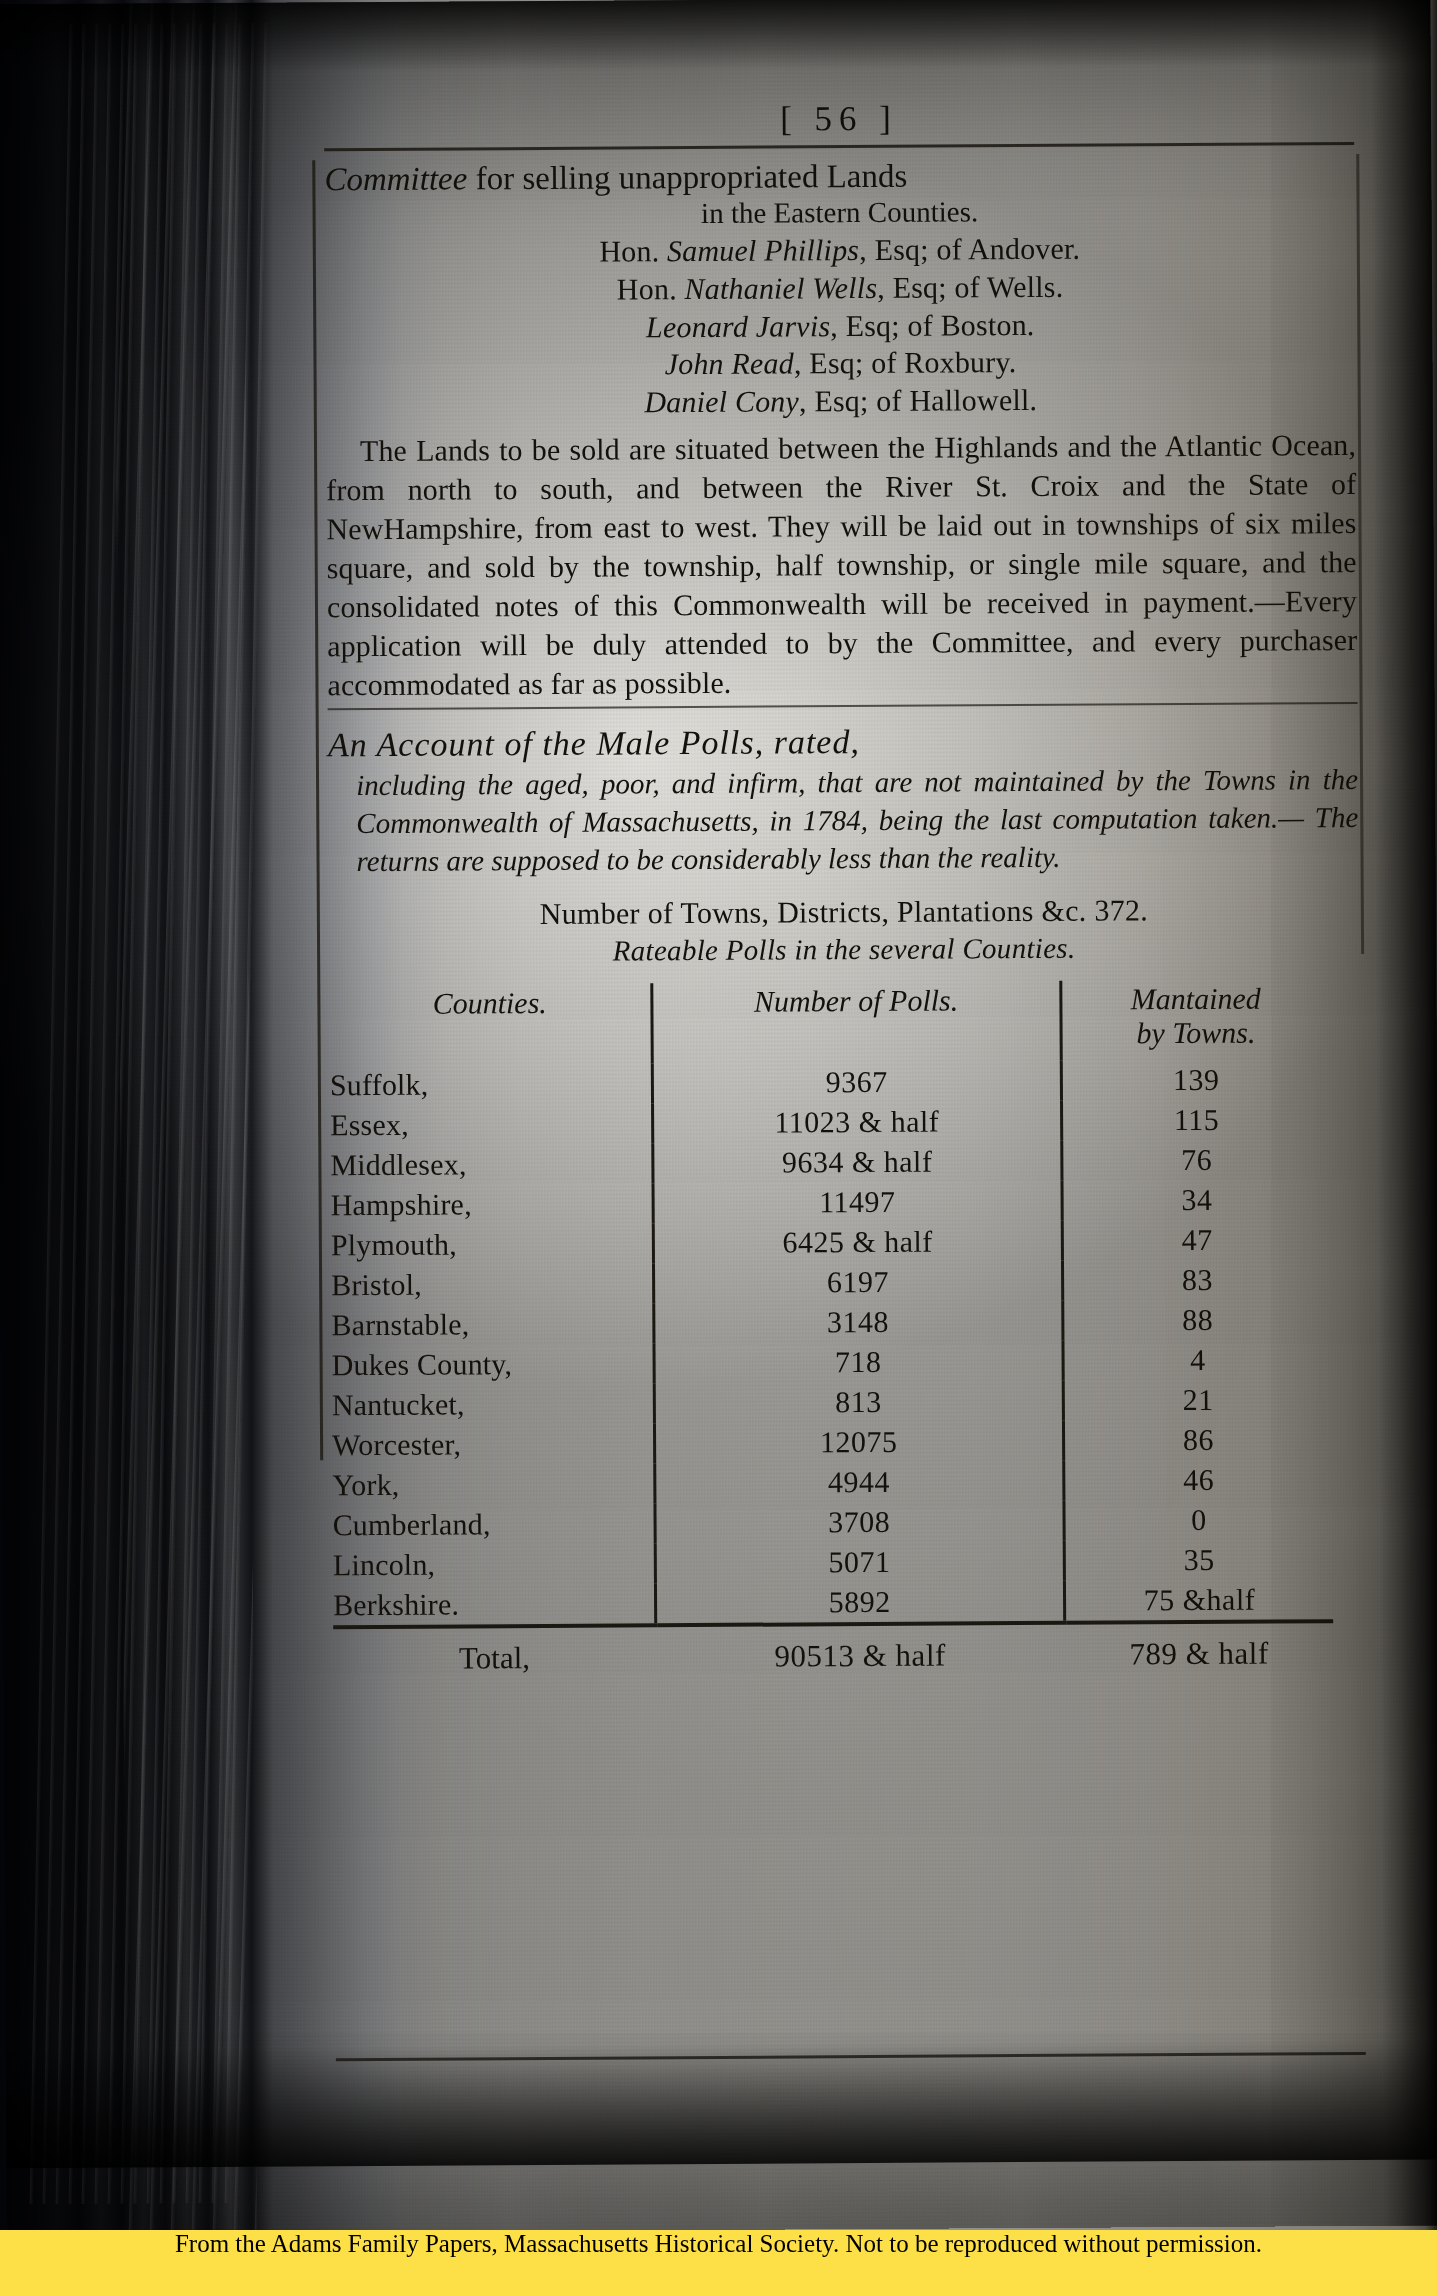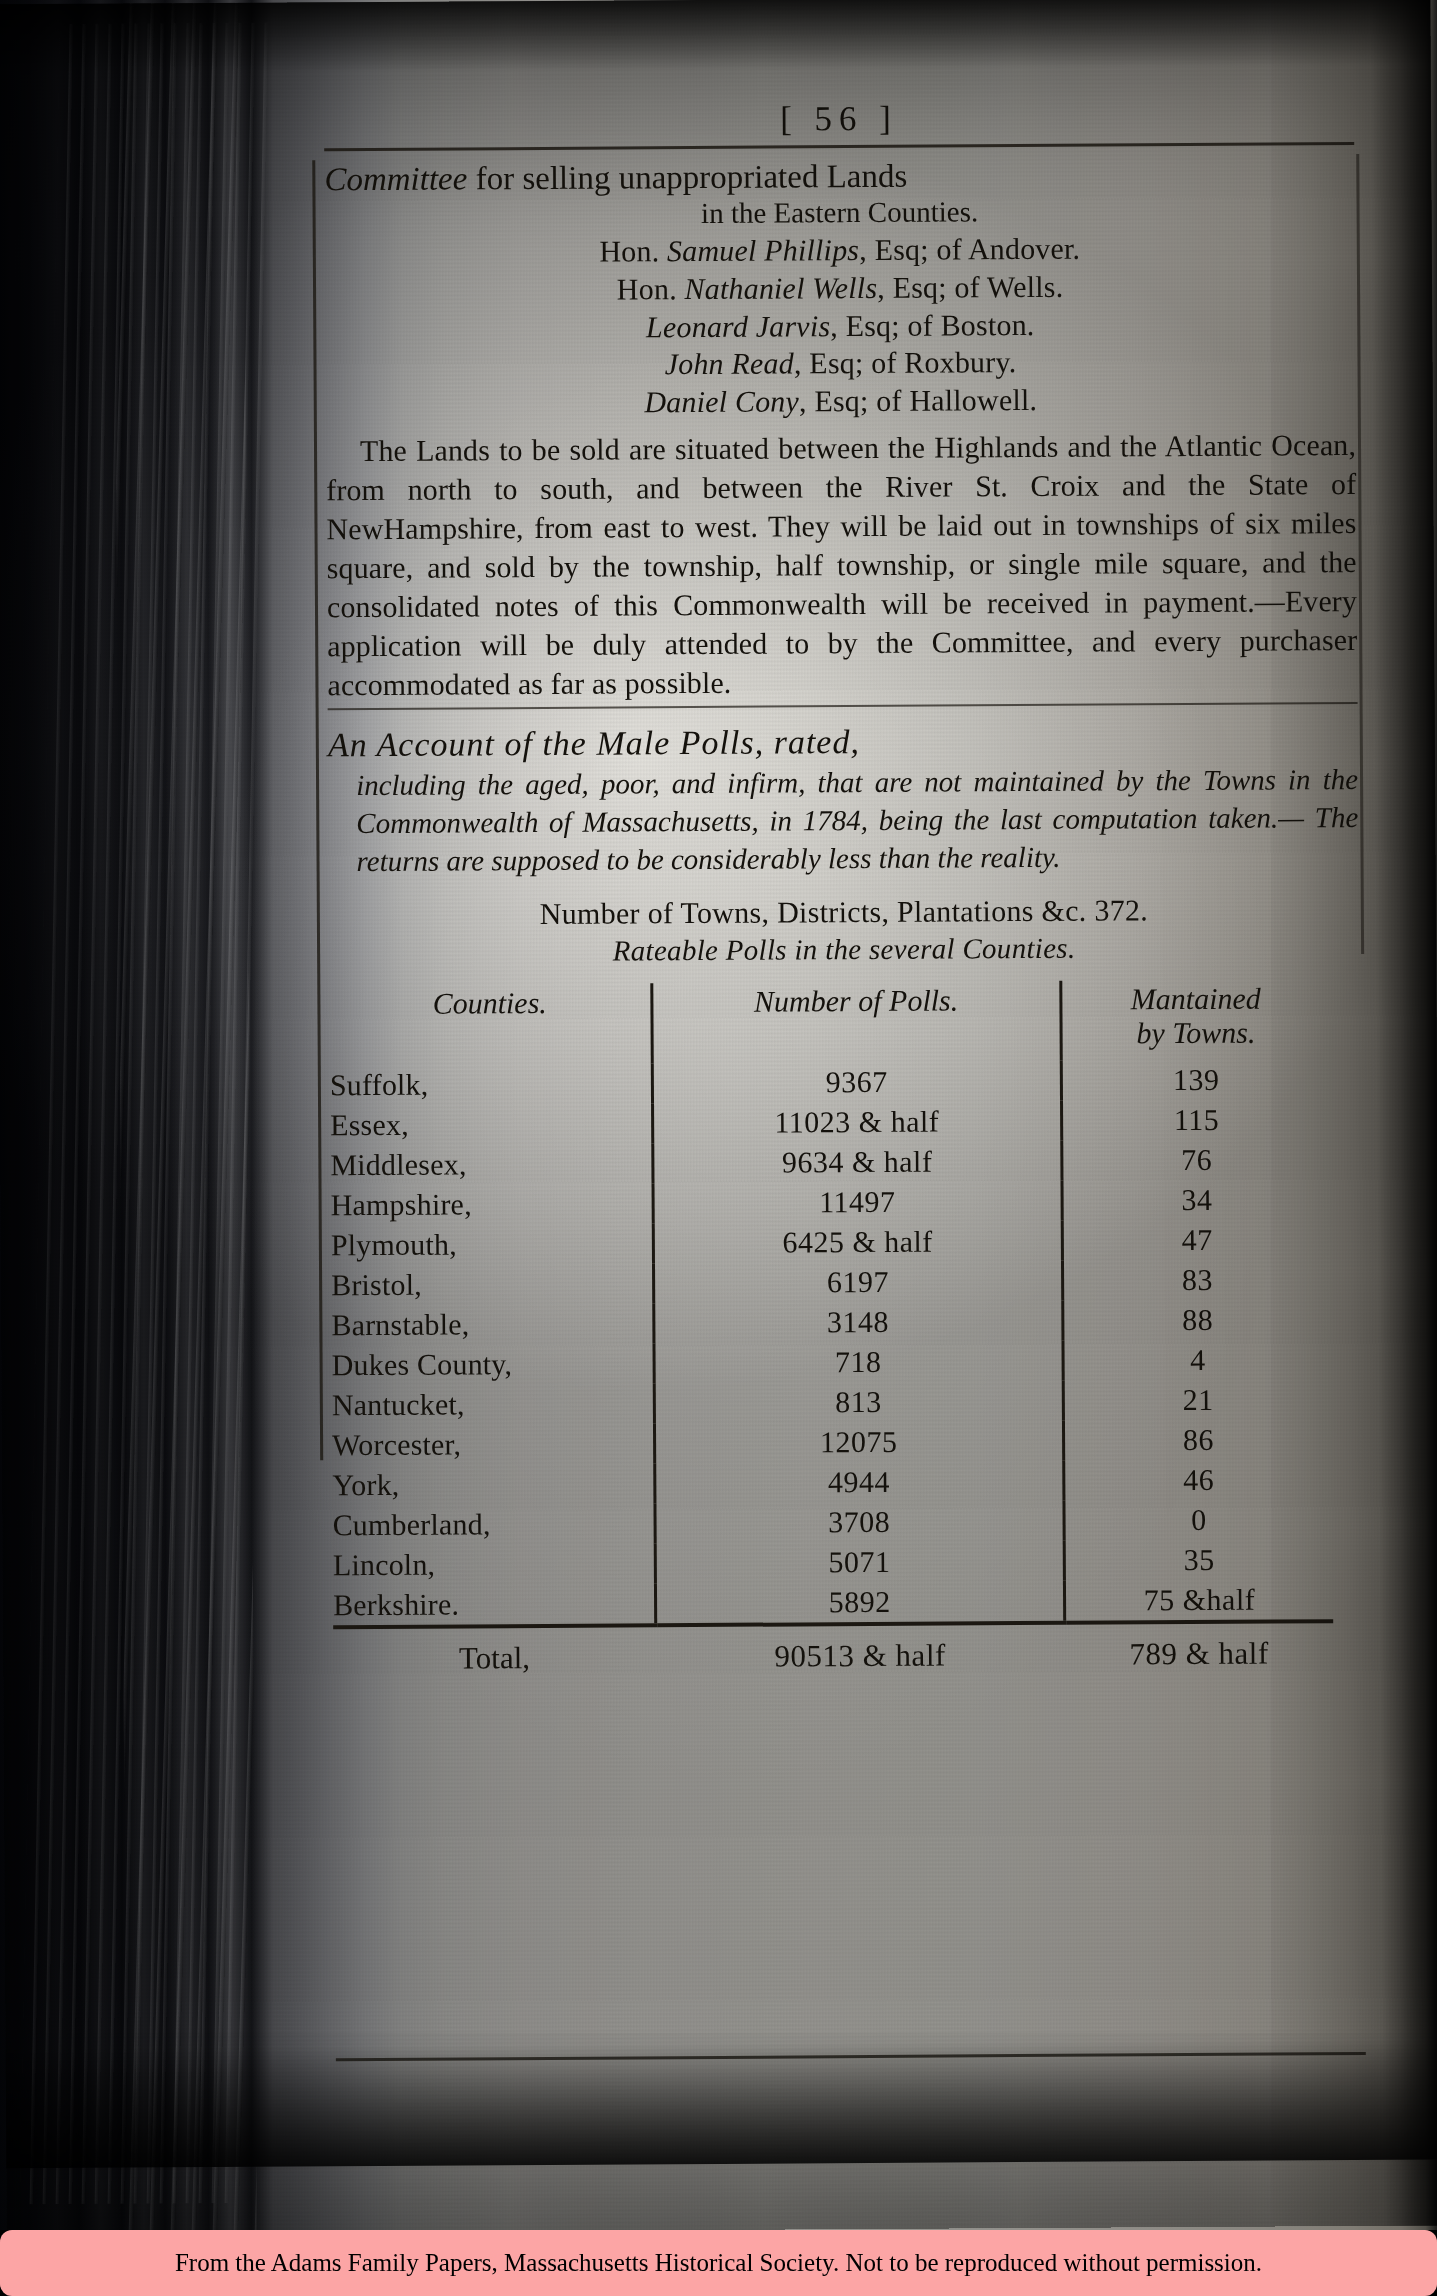--- a/index.html
+++ b/index.html
@@ -232,28 +232,27 @@
     width: 1437px; height: 2230px;
     box-shadow: inset 0 0 180px 60px rgba(0,0,0,0.55);
     pointer-events: none;
   }
 
   
   #credit {
     position: absolute;
     left: 0; bottom: 0;
     width: 1437px; height: 66px;
-    background: #fca5a5;
+    background: #fde047;
     color: #000;
     display: flex;
-    align-items: center;
+    align-items: flex-start;
     justify-content: center;
     font-size: 25px;
     font-family: "Liberation Serif", serif;
-    border-radius: 12px;
   }
 </style>
 </head>
 <body>
 
 <div id="scan"></div>
 <div id="page-warp">
   <div id="paper-sheen"></div>
   <div id="edge-stack"></div>
   <div id="edge-stack2"></div>

